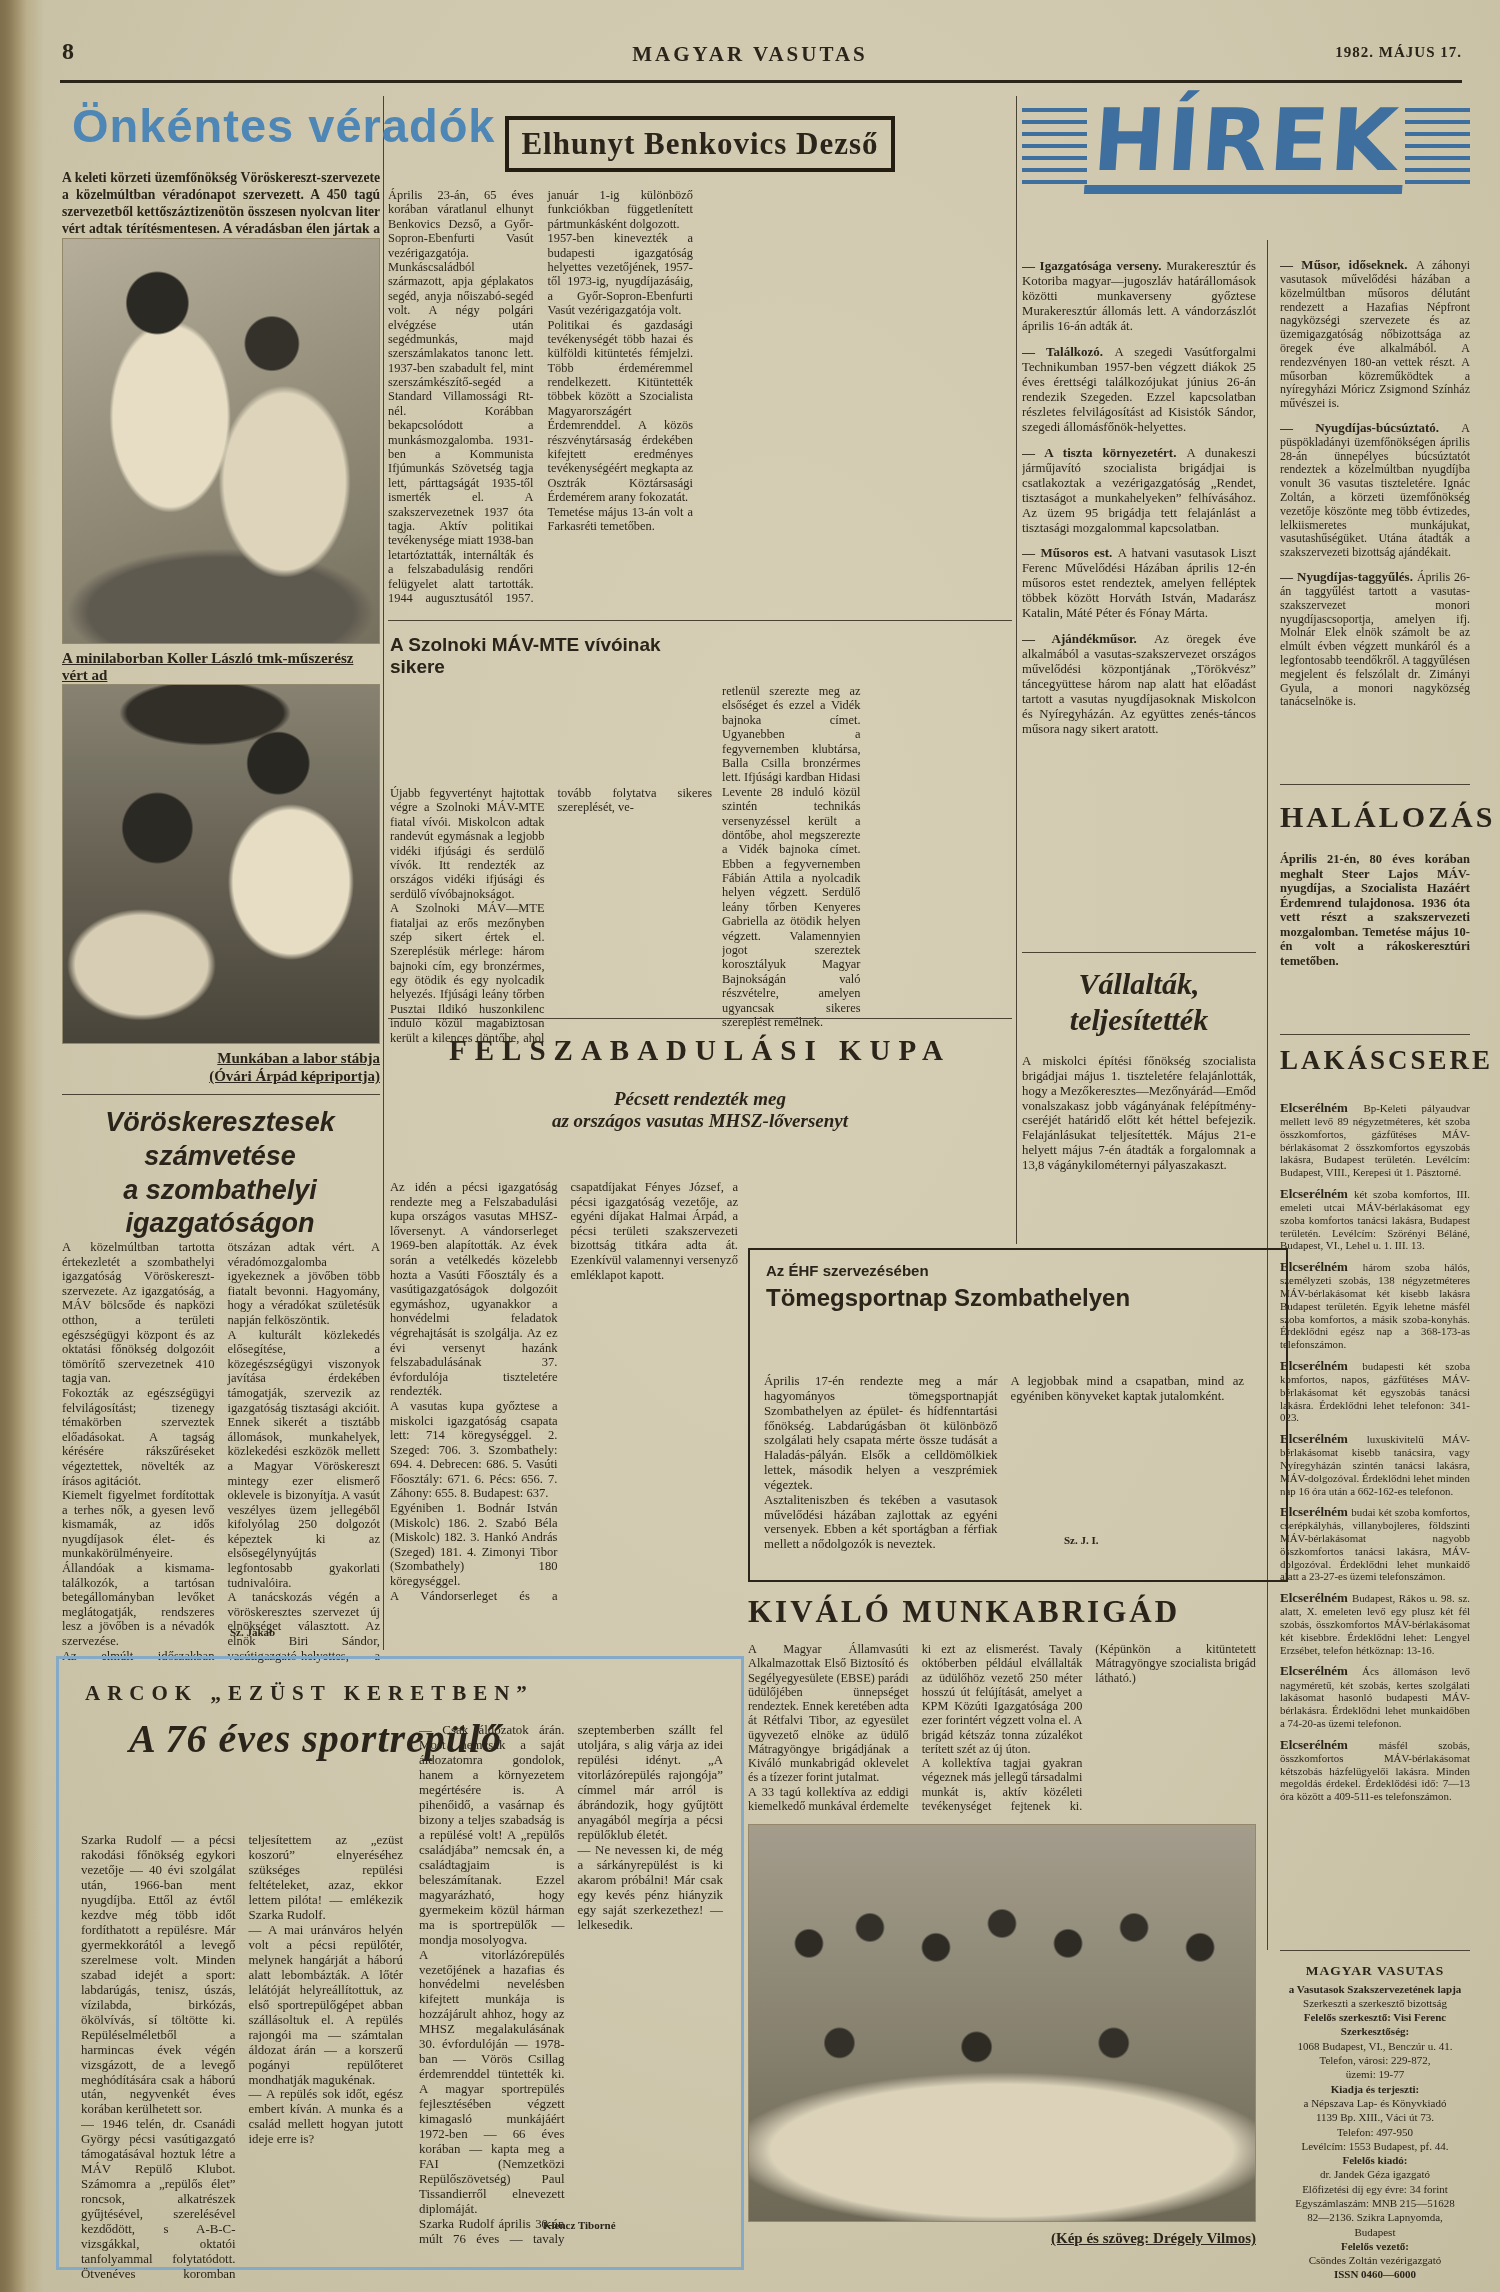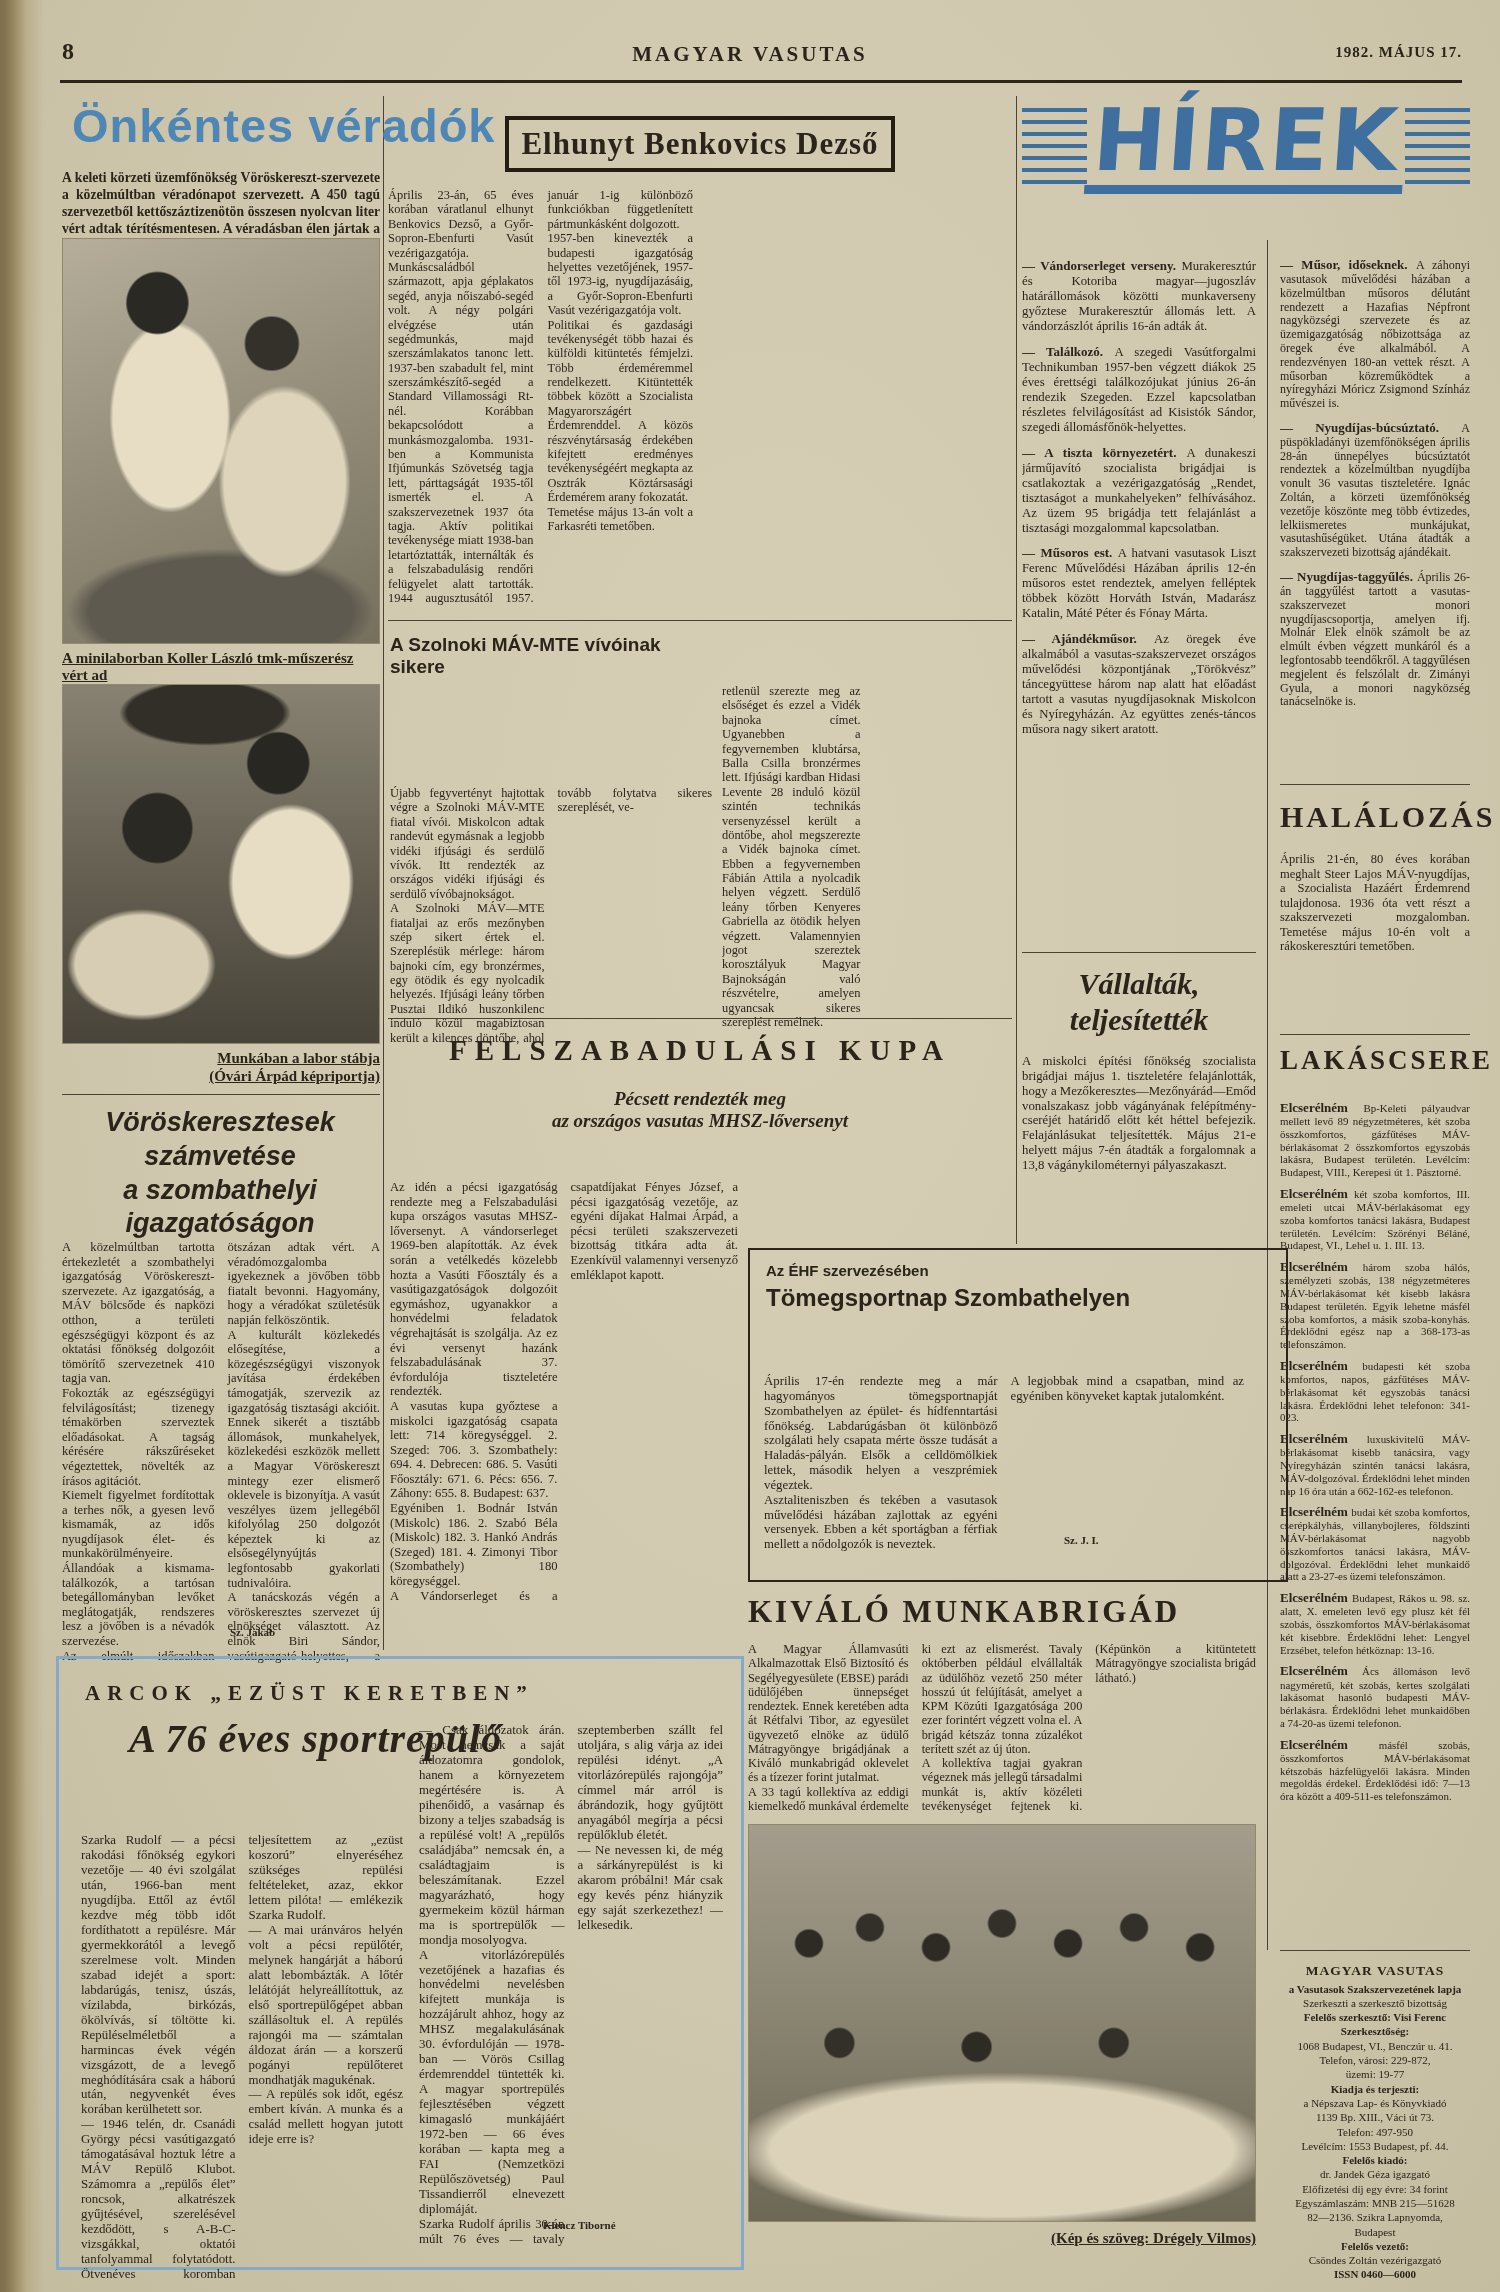--- a/index.html
+++ b/index.html
@@ -142,21 +142,21 @@
 Egyéniben 1. Bodnár István (Miskolc) 186. 2. Szabó Béla (Miskolc) 182. 3. Hankó András (Szeged) 181. 4. Zimonyi Tibor (Szombathely) 180 köregységgel.
 A Vándorserleget és a csapatdíjakat Fényes József, a pécsi igazgatóság vezetője, az egyéni díjakat Halmai Árpád, a pécsi területi szakszervezeti bizottság titkára adta át. Ezenkívül valamennyi versenyző emléklapot kapott.</div>
 
   <div class="abs hirek-head" style="left:1022px;top:104px;width:448px;">
     <div class="hlines"></div>
     <div class="hirek-logo">HÍREK</div>
     <div class="hlines"></div>
   </div>
 
   <div class="abs" style="left:1022px;top:258px;width:234px;height:690px;overflow:hidden;">
-    <p class="news-item"><b>— Vándorserleget verseny. </b><span>Murakeresztúr és Kotoriba magyar—jugoszláv határállomások közötti munkaverseny győztese Murakeresztúr állomás lett. A vándorzászlót április 16-án adták át.</span></p>
+    <p class="news-item"><b>— Igazgatósága verseny. </b><span>Murakeresztúr és Kotoriba magyar—jugoszláv határállomások közötti munkaverseny győztese Murakeresztúr állomás lett. A vándorzászlót április 16-án adták át.</span></p>
     <p class="news-item"><b>— Találkozó. </b><span>A szegedi Vasútforgalmi Technikumban 1957-ben végzett diákok 25 éves érettségi találkozójukat június 26-án rendezik Szegeden. Ezzel kapcsolatban részletes felvilágosítást ad Kisistók Sándor, szegedi állomásfőnök-helyettes.</span></p>
     <p class="news-item"><b>— A tiszta környezetért. </b><span>A dunakeszi járműjavító szocialista brigádjai is csatlakoztak a vezérigazgatóság „Rendet, tisztaságot a munkahelyeken” felhívásához. Az üzem 95 brigádja tett felajánlást a tisztasági mozgalommal kapcsolatban.</span></p>
     <p class="news-item"><b>— Műsoros est. </b><span>A hatvani vasutasok Liszt Ferenc Művelődési Házában április 12-én műsoros estet rendeztek, amelyen felléptek többek között Horváth István, Madarász Katalin, Máté Péter és Fónay Márta.</span></p>
     <p class="news-item"><b>— Ajándékműsor. </b><span>Az öregek éve alkalmából a vasutas-szakszervezet országos művelődési központjának „Törökvész” táncegyüttese három nap alatt hat előadást tartott a vasutas nyugdíjasoknak Miskolcon és Nyíregyházán. Az együttes zenés-táncos műsora nagy sikert aratott.</span></p>
   </div>
 
   <div class="abs hrule-thin" style="left:1022px;top:952px;width:234px;"></div>
   <div class="abs vall-title" style="left:1022px;top:966px;width:234px;">
     <div>Vállalták,</div>
     <div>teljesítették</div>
@@ -164,21 +164,21 @@
   <div class="abs txt" style="left:1022px;top:1054px;width:234px;height:186px;font-size:12.8px;">A miskolci építési főnökség szocialista brigádjai május 1. tiszteletére felajánlották, hogy a Mezőkeresztes—Mezőnyárád—Emőd vonalszakasz jobb vágányának felépítmény-cseréjét határidő előtt két héttel befejezik. Felajánlásukat teljesítették. Május 21-e helyett május 7-én átadták a forgalomnak a 13,8 vágánykilométernyi pályaszakaszt.</div>
 
   <div class="abs" style="left:1280px;top:258px;width:190px;height:520px;overflow:hidden;">
     <p class="news-item" style="font-size:12px;line-height:1.15;"><b>— Műsor, időseknek. </b><span>A záhonyi vasutasok művelődési házában a közelmúltban műsoros délutánt rendezett a Hazafias Népfront nagyközségi szervezete és az üzemigazgatóság nőbizottsága az öregek éve alkalmából. A rendezvényen 180-an vettek részt. A műsorban közreműködtek a nyíregyházi Móricz Zsigmond Színház művészei is.</span></p>
     <p class="news-item" style="font-size:12px;line-height:1.15;"><b>— Nyugdíjas-búcsúztató. </b><span>A püspökladányi üzemfőnökségen április 28-án ünnepélyes búcsúztatót rendeztek a közelmúltban nyugdíjba vonult 36 vasutas tiszteletére. Ignác Zoltán, a körzeti üzemfőnökség vezetője köszönte meg több évtizedes, lelkiismeretes munkájukat, vasutashűségüket. Utána átadták a szakszervezeti bizottság ajándékait.</span></p>
     <p class="news-item" style="font-size:12px;line-height:1.15;"><b>— Nyugdíjas-taggyűlés. </b><span>Április 26-án taggyűlést tartott a vasutas-szakszervezet monori nyugdíjascsoportja, amelyen ifj. Molnár Elek elnök számolt be az elmúlt évben végzett munkáról és a legfontosabb teendőkről. A taggyűlésen megjelent és felszólalt dr. Zimányi Gyula, a monori nagyközség tanácselnöke is.</span></p>
   </div>
 
   <div class="abs hrule-thin" style="left:1280px;top:784px;width:190px;"></div>
   <div class="abs fat-title" style="left:1280px;top:800px;width:190px;font-size:30px;">HALÁLOZÁS</div>
-  <div class="abs txt" style="left:1280px;top:852px;width:190px;height:170px;font-size:12.5px;font-weight:normal;">Április 21-én, 80 éves korában meghalt Steer Lajos MÁV-nyugdíjas, a Szocialista Hazáért Érdemrend tulajdonosa. 1936 óta vett részt a szakszervezeti mozgalomban. Temetése május 10-én volt a rákoskeresztúri temetőben.</div>
+  <div class="abs txt" style="left:1280px;top:852px;width:190px;height:170px;font-size:12.5px;font-weight:bold;">Április 21-én, 80 éves korában meghalt Steer Lajos MÁV-nyugdíjas, a Szocialista Hazáért Érdemrend tulajdonosa. 1936 óta vett részt a szakszervezeti mozgalomban. Temetése május 10-én volt a rákoskeresztúri temetőben.</div>
 
   <div class="abs hrule-thin" style="left:1280px;top:1034px;width:190px;"></div>
   <div class="abs fat-title" style="left:1280px;top:1045px;width:190px;font-size:27px;">LAKÁSCSERE</div>
   <div class="abs ads" style="left:1280px;top:1100px;width:190px;height:844px;overflow:hidden;">
     <p class="news-item"><b>Elcserélném </b><span>Bp-Keleti pályaudvar mellett levő 89 négyzetméteres, két szoba összkomfortos, gázfűtéses MÁV-bérlakásomat 2 összkomfortos egyszobás lakásra, Budapest területén. Levélcím: Budapest, VIII., Kerepesi út 1. Pásztorné.</span></p>
     <p class="news-item"><b>Elcserélném </b><span>két szoba komfortos, III. emeleti utcai MÁV-bérlakásomat egy szoba komfortos tanácsi lakásra, Budapest területén. Levélcím: Szörényi Béláné, Budapest, VI., Lehel u. 1. III. 13.</span></p>
     <p class="news-item"><b>Elcserélném </b><span>három szoba hálós, személyzeti szobás, 138 négyzetméteres MÁV-bérlakásomat két kisebb lakásra Budapest területén. Egyik lehetne másfél szoba komfortos, a másik szoba-konyhás. Érdeklődni egész nap a 368-173-as telefonszámon.</span></p>
     <p class="news-item"><b>Elcserélném </b><span>budapesti két szoba komfortos, napos, gázfűtéses MÁV-bérlakásomat két egyszobás tanácsi lakásra. Érdeklődni lehet telefonon: 341-023.</span></p>
     <p class="news-item"><b>Elcserélném </b><span>luxuskivitelű MÁV-bérlakásomat kisebb tanácsira, vagy Nyíregyházán szintén tanácsi lakásra, MÁV-dolgozóval. Érdeklődni lehet minden nap 16 óra után a 662-162-es telefonon.</span></p>
     <p class="news-item"><b>Elcserélném </b><span>budai két szoba komfortos, cserépkályhás, villanybojleres, földszinti MÁV-bérlakásomat nagyobb összkomfortos tanácsi lakásra, MÁV-dolgozóval. Érdeklődni lehet munkaidő alatt a 23-27-es üzemi telefonszámon.</span></p>

